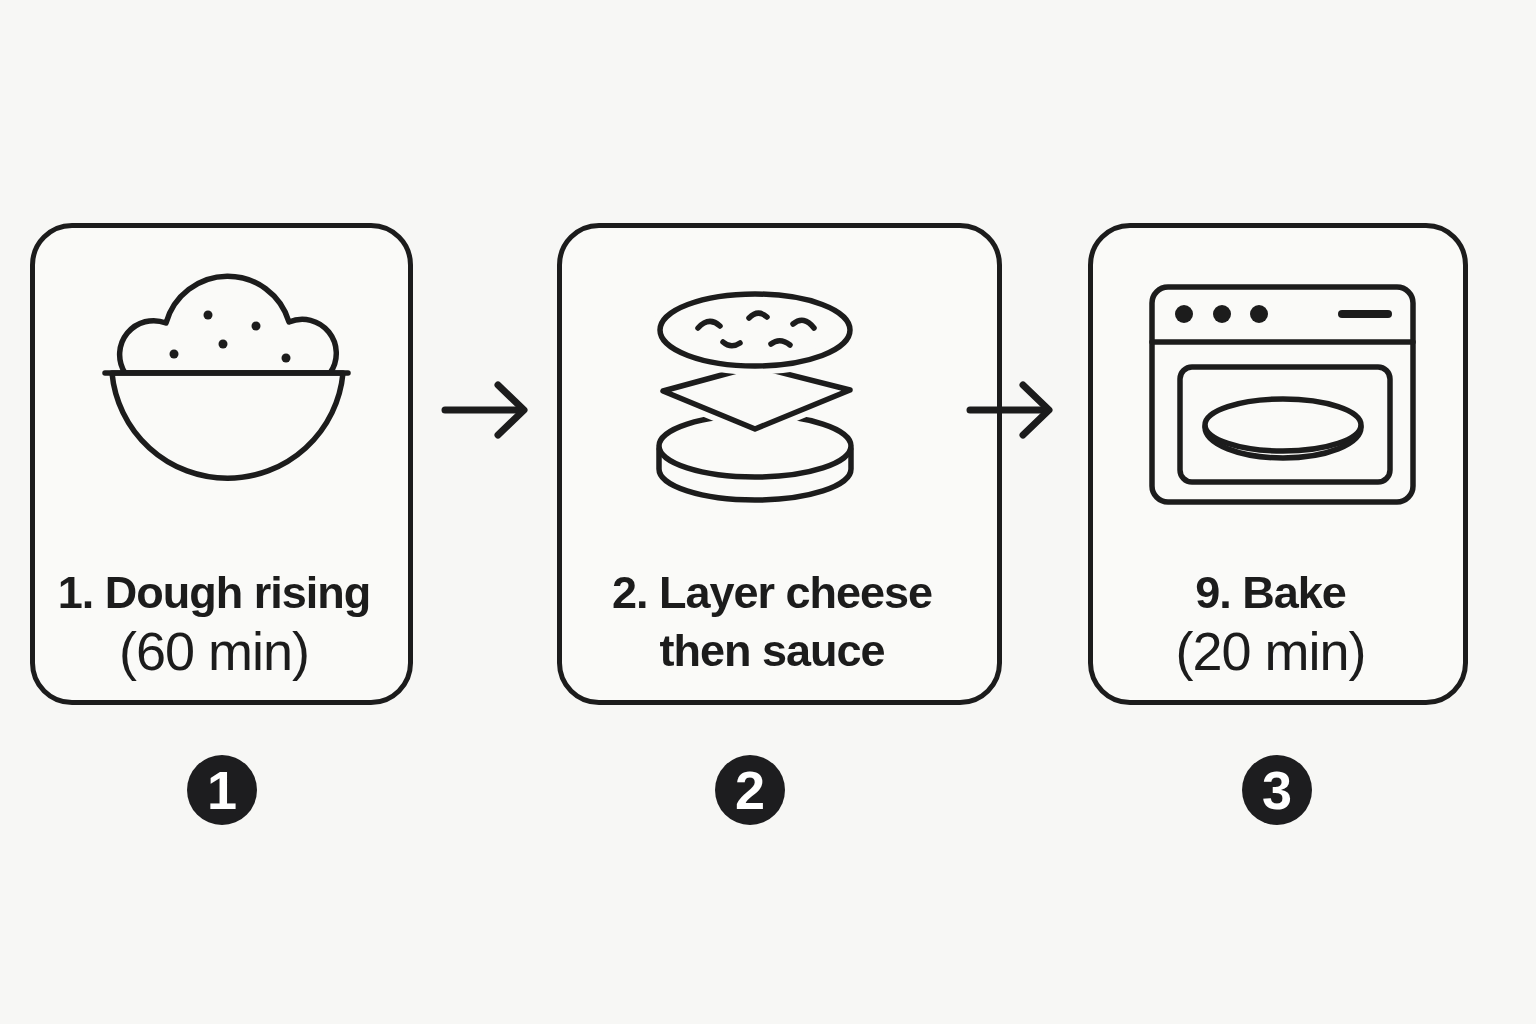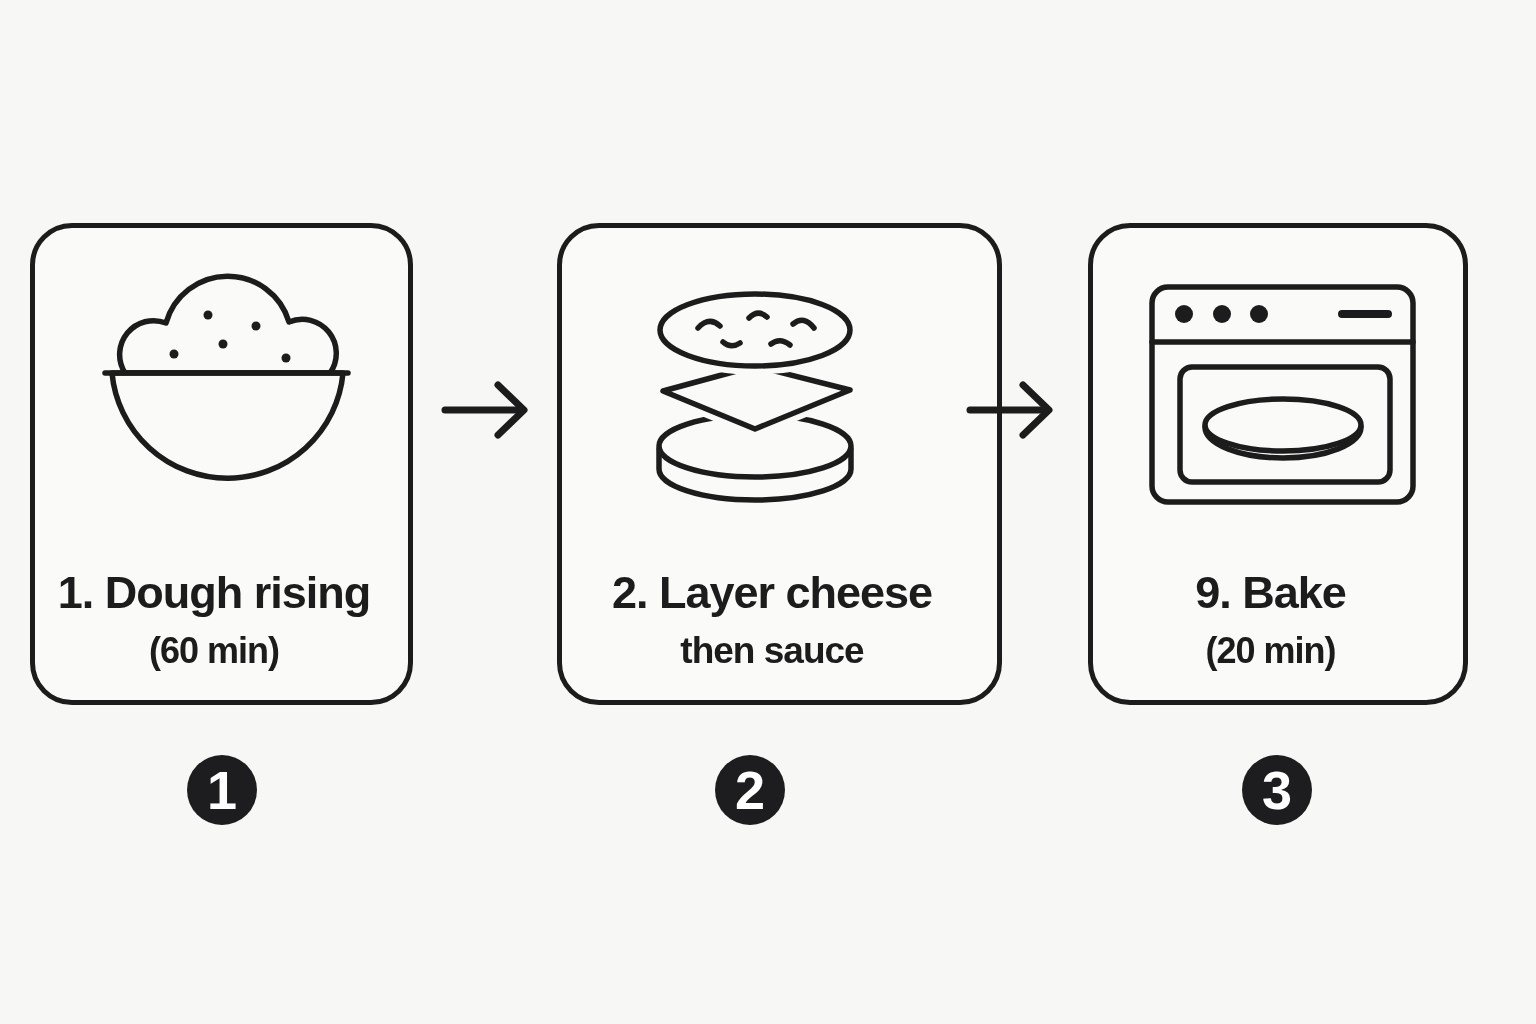--- a/index.html
+++ b/index.html
@@ -34,22 +34,22 @@
   .halo{fill:var(--card-bg);stroke:var(--card-bg);stroke-width:17;stroke-linejoin:round;}
   .dot{fill:currentColor;stroke:none;}
   .thick{stroke-width:8;}
 
   .card-text{
     position:absolute;left:0;right:15px;top:336px;
     text-align:center;line-height:58px;
     letter-spacing:-1px;
   }
   .title{display:block;font-size:45px;font-weight:700;}
-  .subtitle{display:block;font-size:36px;font-weight:700;}
-  .subtitle.bold{font-size:37px;font-weight:700;}
+  .subtitle{display:block;font-size:54px;font-weight:400;}
+  .subtitle.bold{font-size:45px;font-weight:700;}
 
   .arrow{position:absolute;top:378px;width:90px;height:64px;color:var(--ink);}
   .arrow-1{left:441px;}
   .arrow-2{left:966px;}
   .arrow path{fill:none;stroke:currentColor;stroke-width:7;stroke-linecap:round;stroke-linejoin:round;}
 
   .badge{
     position:absolute;top:755px;width:70px;height:70px;
     background:var(--badge-bg);border-radius:50%;
     display:flex;align-items:center;justify-content:center;

